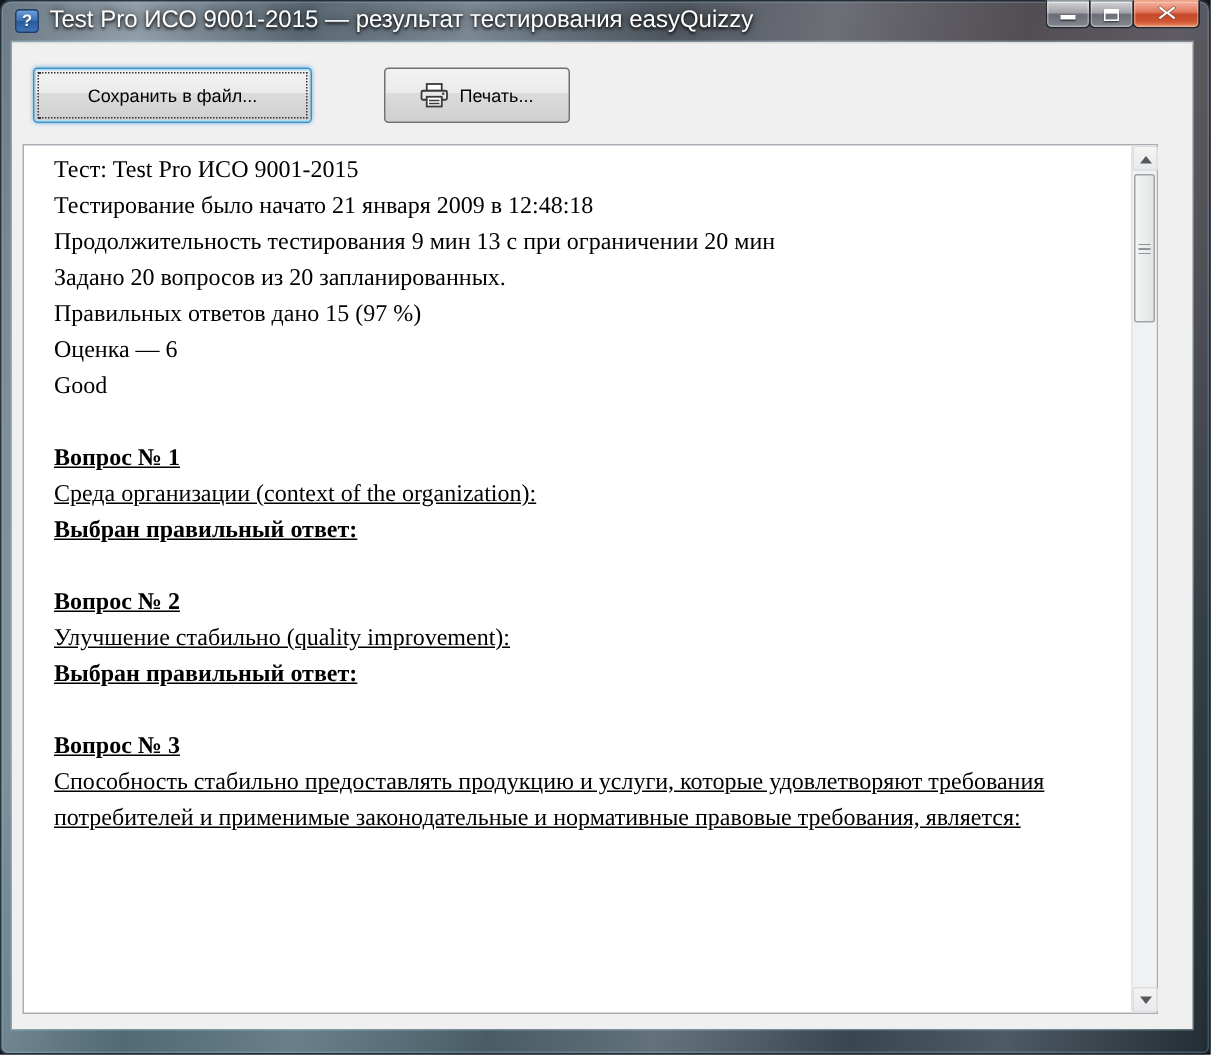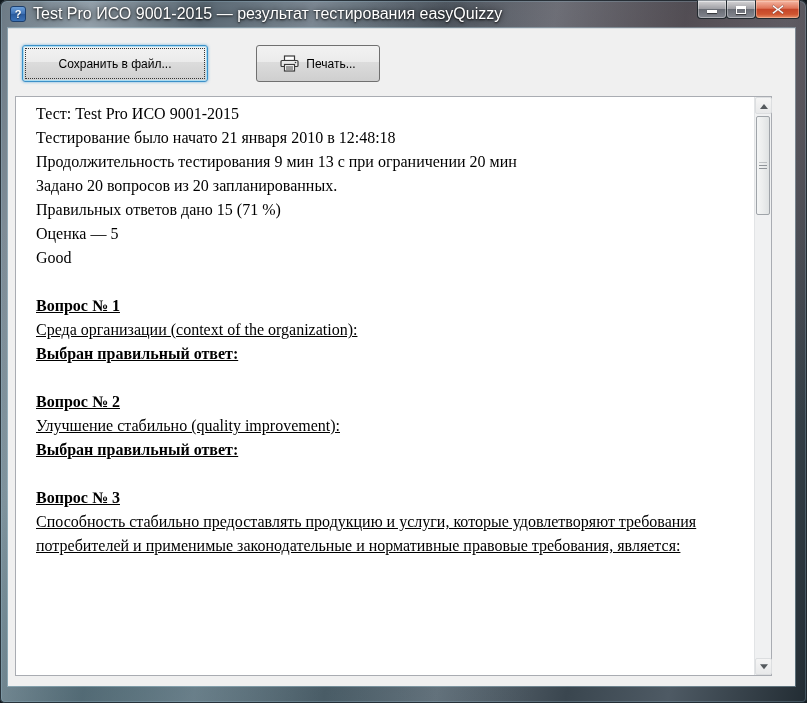--- a/index.html
+++ b/index.html
@@ -163,25 +163,25 @@
           <circle cx="15.5" cy="7.5" r="0.8" fill="#3a3a3a"></circle>
         </svg>
       </span>
       <span>Печать...</span>
     </button>
 
     <div class="textarea">
       <div class="report">
 
         <div>Тест: Test Pro ИСО 9001-2015</div>
-        <div>Тестирование было начато 21 января 2010 в 12:48:18</div>
+        <div>Тестирование было начато 21 января 2009 в 12:48:18</div>
         <div>Продолжительность тестирования 9 мин 13 с при ограничении 20 мин</div>
         <div>Задано 20 вопросов из 20 запланированных.</div>
-        <div>Правильных ответов дано 15 (71 %)</div>
-        <div>Оценка — 5</div>
+        <div>Правильных ответов дано 15 (97 %)</div>
+        <div>Оценка — 6</div>
         <div>Good</div>
 
         <div class="qblock">
           <div class="b">Вопрос № 1</div>
           <div>Среда организации (context of the organization):</div>
           <div class="b">Выбран правильный ответ:</div>
         </div>
 
         <div class="qblock">
           <div class="b">Вопрос № 2</div>

